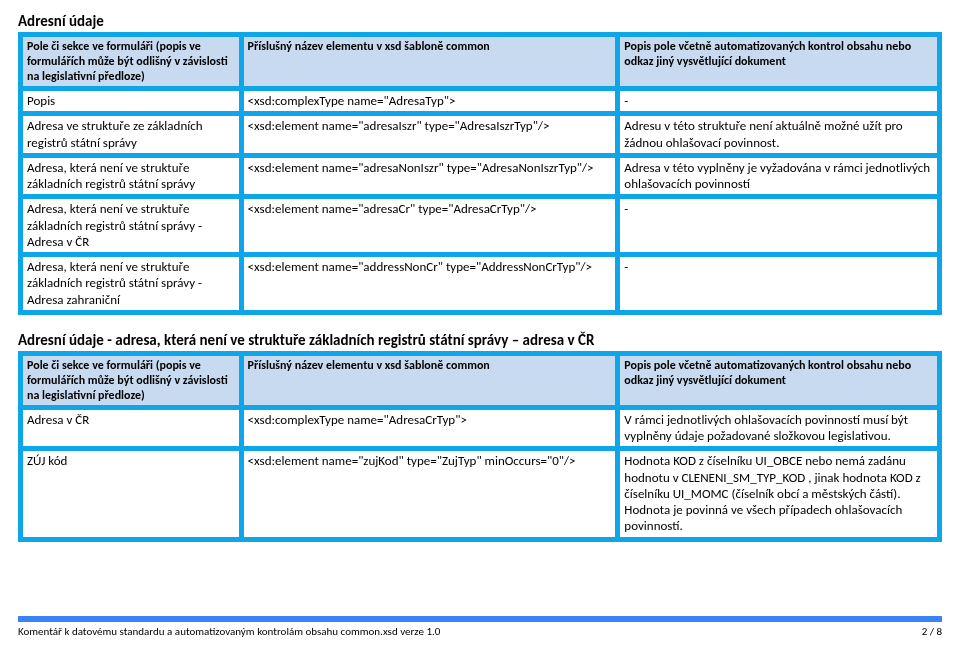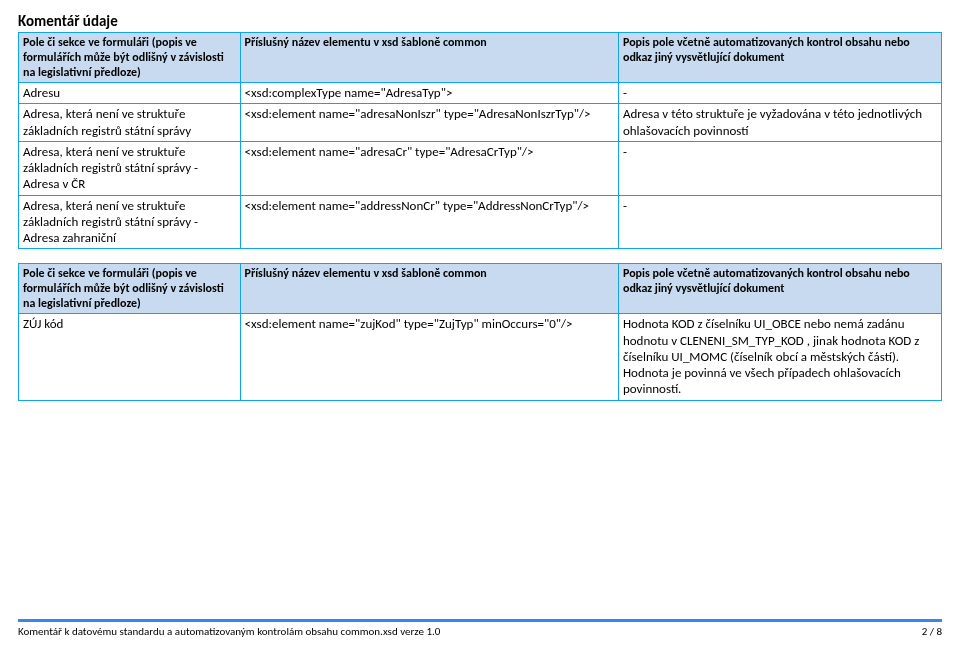--- a/index.html
+++ b/index.html
@@ -24,105 +24,116 @@
     font-weight: bold;
     font-size: 15px;
     margin: 2px 0 2px 0;
   }
   table {
     border-collapse: collapse;
     width: 100%;
     table-layout: fixed;
   }
   th, td {
-    border: 1px solid #0ea5e9;
+    border: 5px solid #0ea5e9;
     padding: 2px 4px 2px 4px;
     vertical-align: top;
     text-align: left;
     font-size: 13px;
     line-height: 1.25;
   }
   th {
     font-weight: bold;
     background: #c7daf0;
     font-size: 12px;
   }
   col.c1 { width: 24%; }
   col.c2 { width: 41%; }
   col.c3 { width: 35%; }
   .footer {
-    border-top: 3px solid #3b82f6;
+    border-top: 6px solid #3b82f6;
     padding-top: 3px;
     font-size: 11px;
     display: flex;
     justify-content: space-between;
     margin-top: 26px;
   }
   .underline { }
 </style>
 </head>
 <body>
 
 <div class="page">
   <div class="content">
 
-    <div class="section-title">Komentář údaje</div>
+    <div class="section-title">Adresní údaje</div>
     <table>
       <colgroup>
           <col class="c1">
           <col class="c2">
           <col class="c3">
         </colgroup>
       <thead>
         <tr>
           <th>Pole či sekce ve formuláři (popis ve formulářích může být odlišný v závislosti na legislativní předloze)</th>
           <th>Příslušný název elementu v xsd šabloně common</th>
           <th>Popis pole včetně automatizovaných kontrol obsahu nebo odkaz jiný vysvětlující dokument</th>
         </tr>
       </thead>
       <tbody>
         <tr>
-          <td>Adresu</td>
+          <td>Popis</td>
           <td>&lt;xsd:complexType name="AdresaTyp"&gt;</td>
           <td>-</td>
         </tr>
         <tr>
+          <td>Adresa ve struktuře ze základních registrů státní správy</td>
+          <td>&lt;xsd:element name="adresaIszr" type="AdresaIszrTyp"/&gt;</td>
+          <td>Adresu v této struktuře není aktuálně možné užít pro žádnou ohlašovací povinnost.</td>
+        </tr>
+        <tr>
           <td>Adresa, která není ve struktuře základních registrů státní správy</td>
           <td>&lt;xsd:element name="adresaNonIszr" type="AdresaNonIszrTyp"/&gt;</td>
-          <td>Adresa v této struktuře je vyžadována v této jednotlivých ohlašovacích povinností</td>
+          <td>Adresa v této vyplněny je vyžadována v rámci jednotlivých ohlašovacích povinností</td>
         </tr>
         <tr>
           <td>Adresa, která není ve struktuře základních registrů státní správy - Adresa v ČR</td>
           <td>&lt;xsd:element name="adresaCr" type="AdresaCrTyp"/&gt;</td>
           <td>-</td>
         </tr>
         <tr>
           <td>Adresa, která není ve struktuře základních registrů státní správy - Adresa zahraniční</td>
           <td>&lt;xsd:element name="addressNonCr" type="AddressNonCrTyp"/&gt;</td>
           <td>-</td>
         </tr>
       </tbody>
     </table>
 
     <div style="height:14px"></div>
 
+    <div class="section-title">Adresní údaje - adresa, která není ve struktuře základních registrů státní správy – adresa v ČR</div>
     <table>
       <colgroup>
           <col class="c1">
           <col class="c2">
           <col class="c3">
         </colgroup>
       <thead>
         <tr>
           <th>Pole či sekce ve formuláři (popis ve formulářích může být odlišný v závislosti na legislativní předloze)</th>
           <th>Příslušný název elementu v xsd šabloně common</th>
           <th>Popis pole včetně automatizovaných kontrol obsahu nebo odkaz jiný vysvětlující dokument</th>
         </tr>
       </thead>
       <tbody>
+        <tr>
+          <td>Adresa v ČR</td>
+          <td>&lt;xsd:complexType name="AdresaCrTyp"&gt;</td>
+          <td>V rámci jednotlivých ohlašovacích povinností musí být vyplněny údaje požadované složkovou legislativou.</td>
+        </tr>
         <tr>
           <td>ZÚJ kód</td>
           <td>&lt;xsd:element name="zujKod" type="ZujTyp" minOccurs="0"/&gt;</td>
           <td>
             <span>Hodnota KOD z číselníku UI_OBCE nebo </span><span class="underline">nemá</span><span> zadánu hodnotu v CLENENI_SM_TYP_KOD , jinak hodnota KOD z číselníku UI_MOMC (číselník obcí a městských částí). Hodnota je povinná ve všech případech ohlašovacích povinností.</span>
           </td>
         </tr>
       </tbody>
     </table>
 

